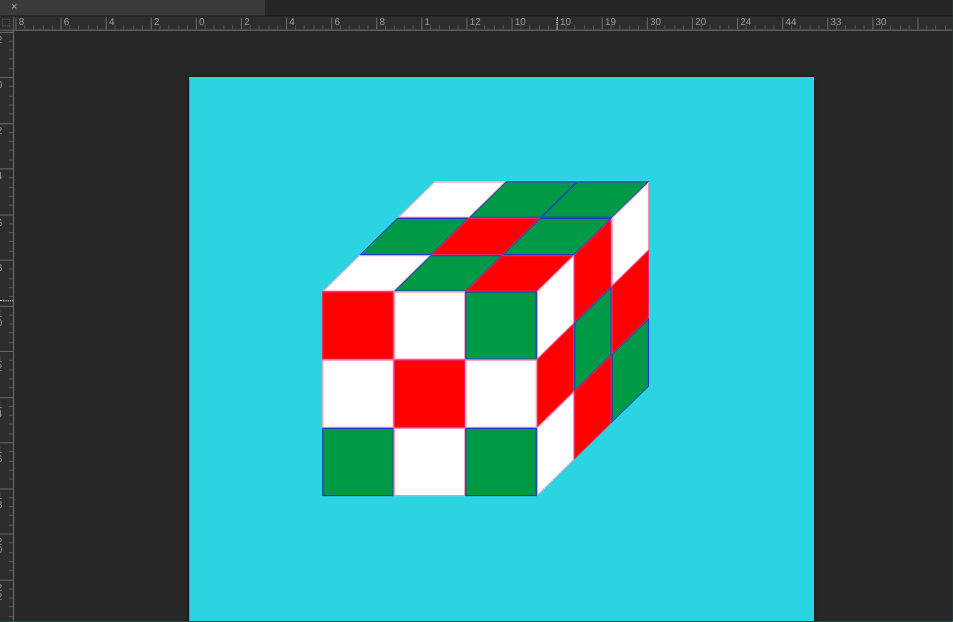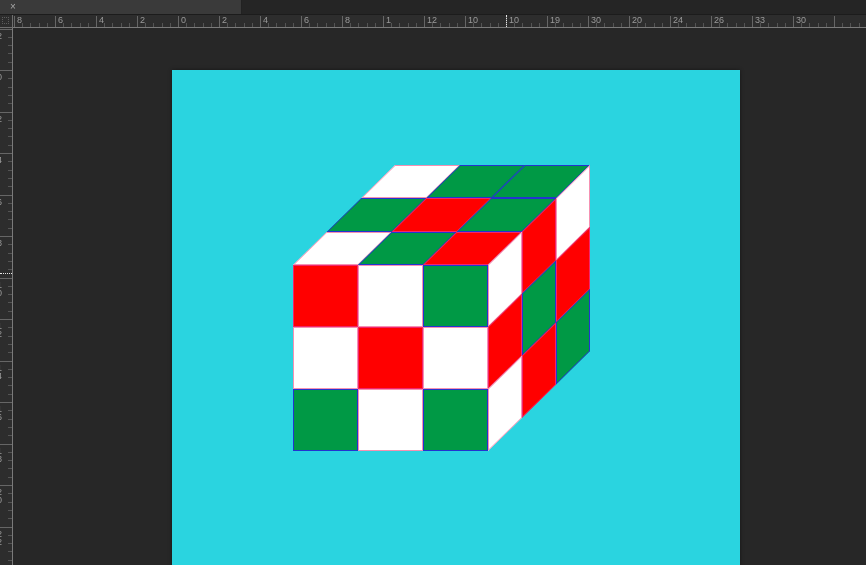--- a/index.html
+++ b/index.html
@@ -164,21 +164,21 @@
       <div class="htick-minor" style="left: 665.2px;"></div>
       <div class="htick-minor" style="left: 673.4px;"></div>
       <div class="htick-minor" style="left: 681.6px;"></div>
       <div class="htick-minor" style="left: 689.8px;"></div>
       <div class="hlabel" style="left: 660px;">24</div>
       <div class="htick-major" style="left: 698px;"></div>
       <div class="htick-minor" style="left: 706.2px;"></div>
       <div class="htick-minor" style="left: 714.4px;"></div>
       <div class="htick-minor" style="left: 722.6px;"></div>
       <div class="htick-minor" style="left: 730.8px;"></div>
-      <div class="hlabel" style="left: 701px;">26</div>
+      <div class="hlabel" style="left: 701px;">44</div>
       <div class="htick-major" style="left: 739px;"></div>
       <div class="htick-minor" style="left: 747.2px;"></div>
       <div class="htick-minor" style="left: 755.4px;"></div>
       <div class="htick-minor" style="left: 763.6px;"></div>
       <div class="htick-minor" style="left: 771.8px;"></div>
       <div class="hlabel" style="left: 742px;">33</div>
       <div class="htick-major" style="left: 780px;"></div>
       <div class="htick-minor" style="left: 788.2px;"></div>
       <div class="htick-minor" style="left: 796.4px;"></div>
       <div class="htick-minor" style="left: 804.6px;"></div>

